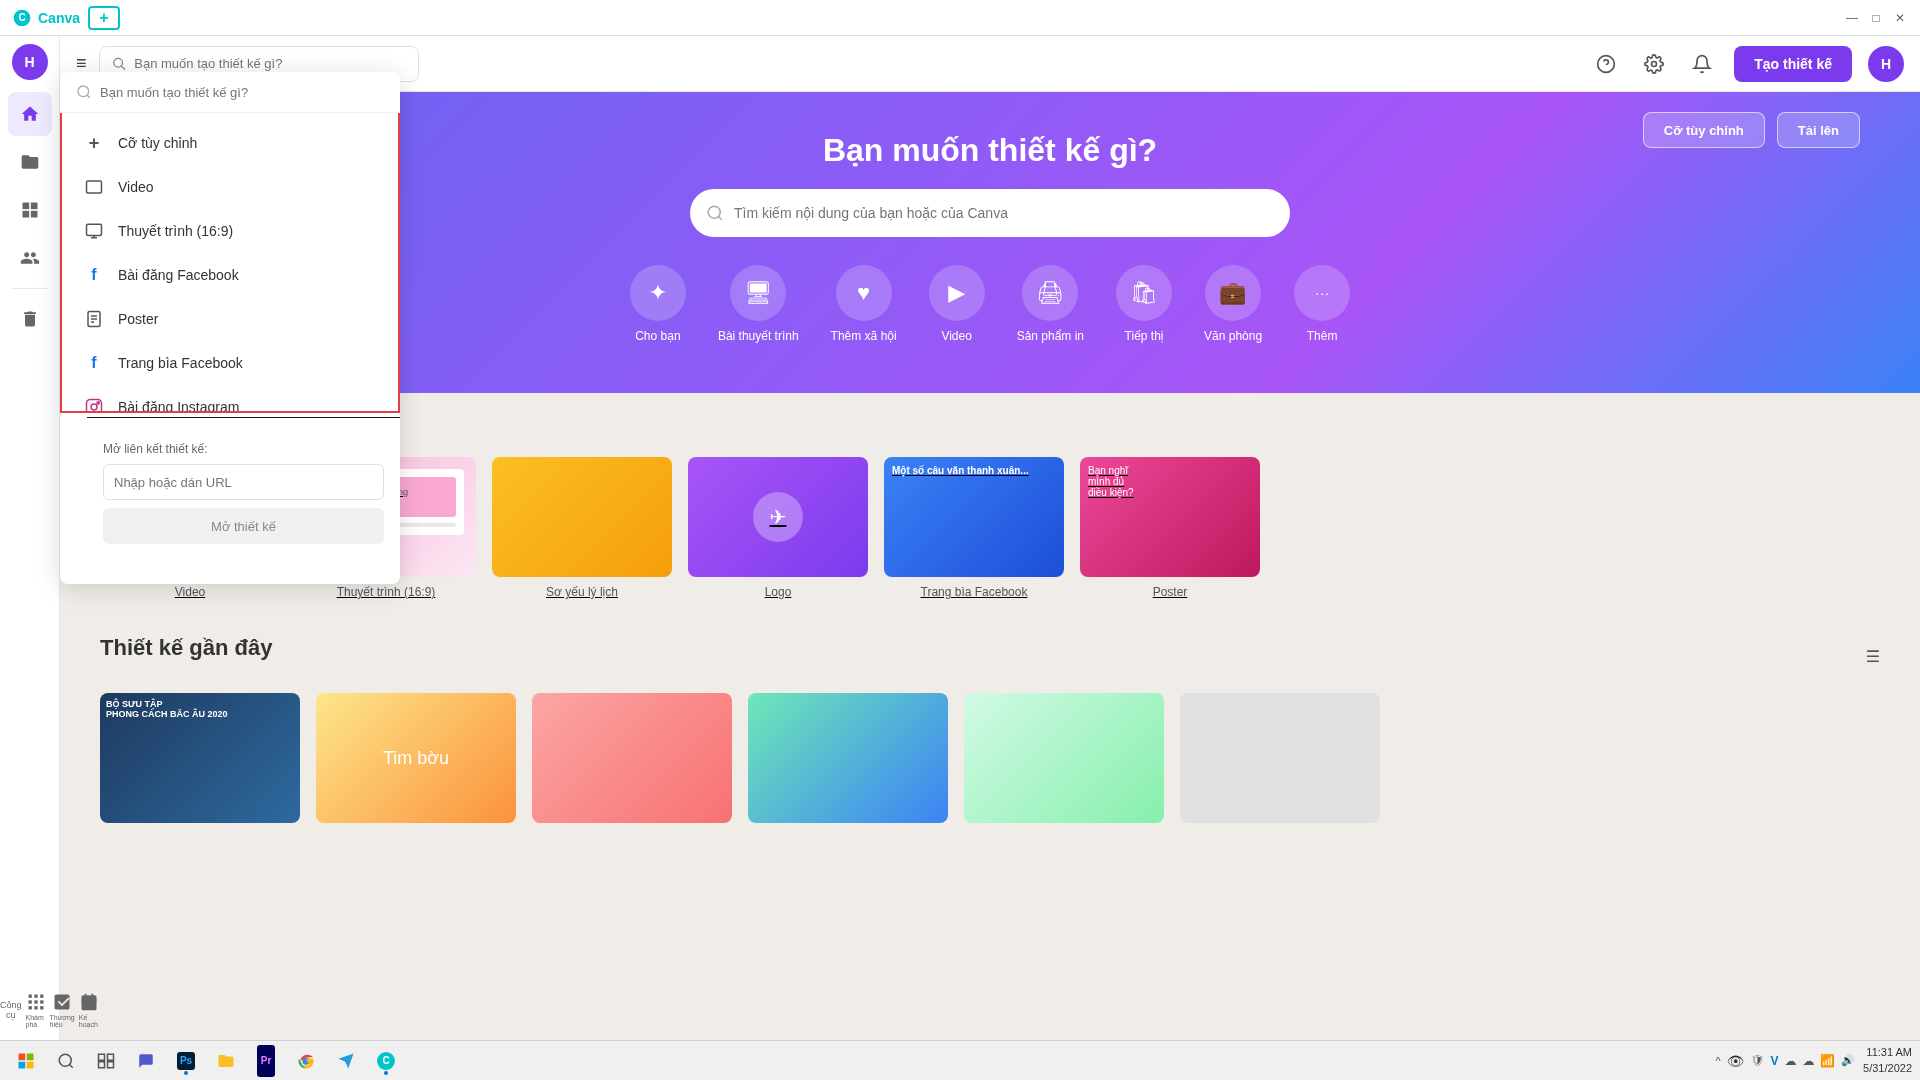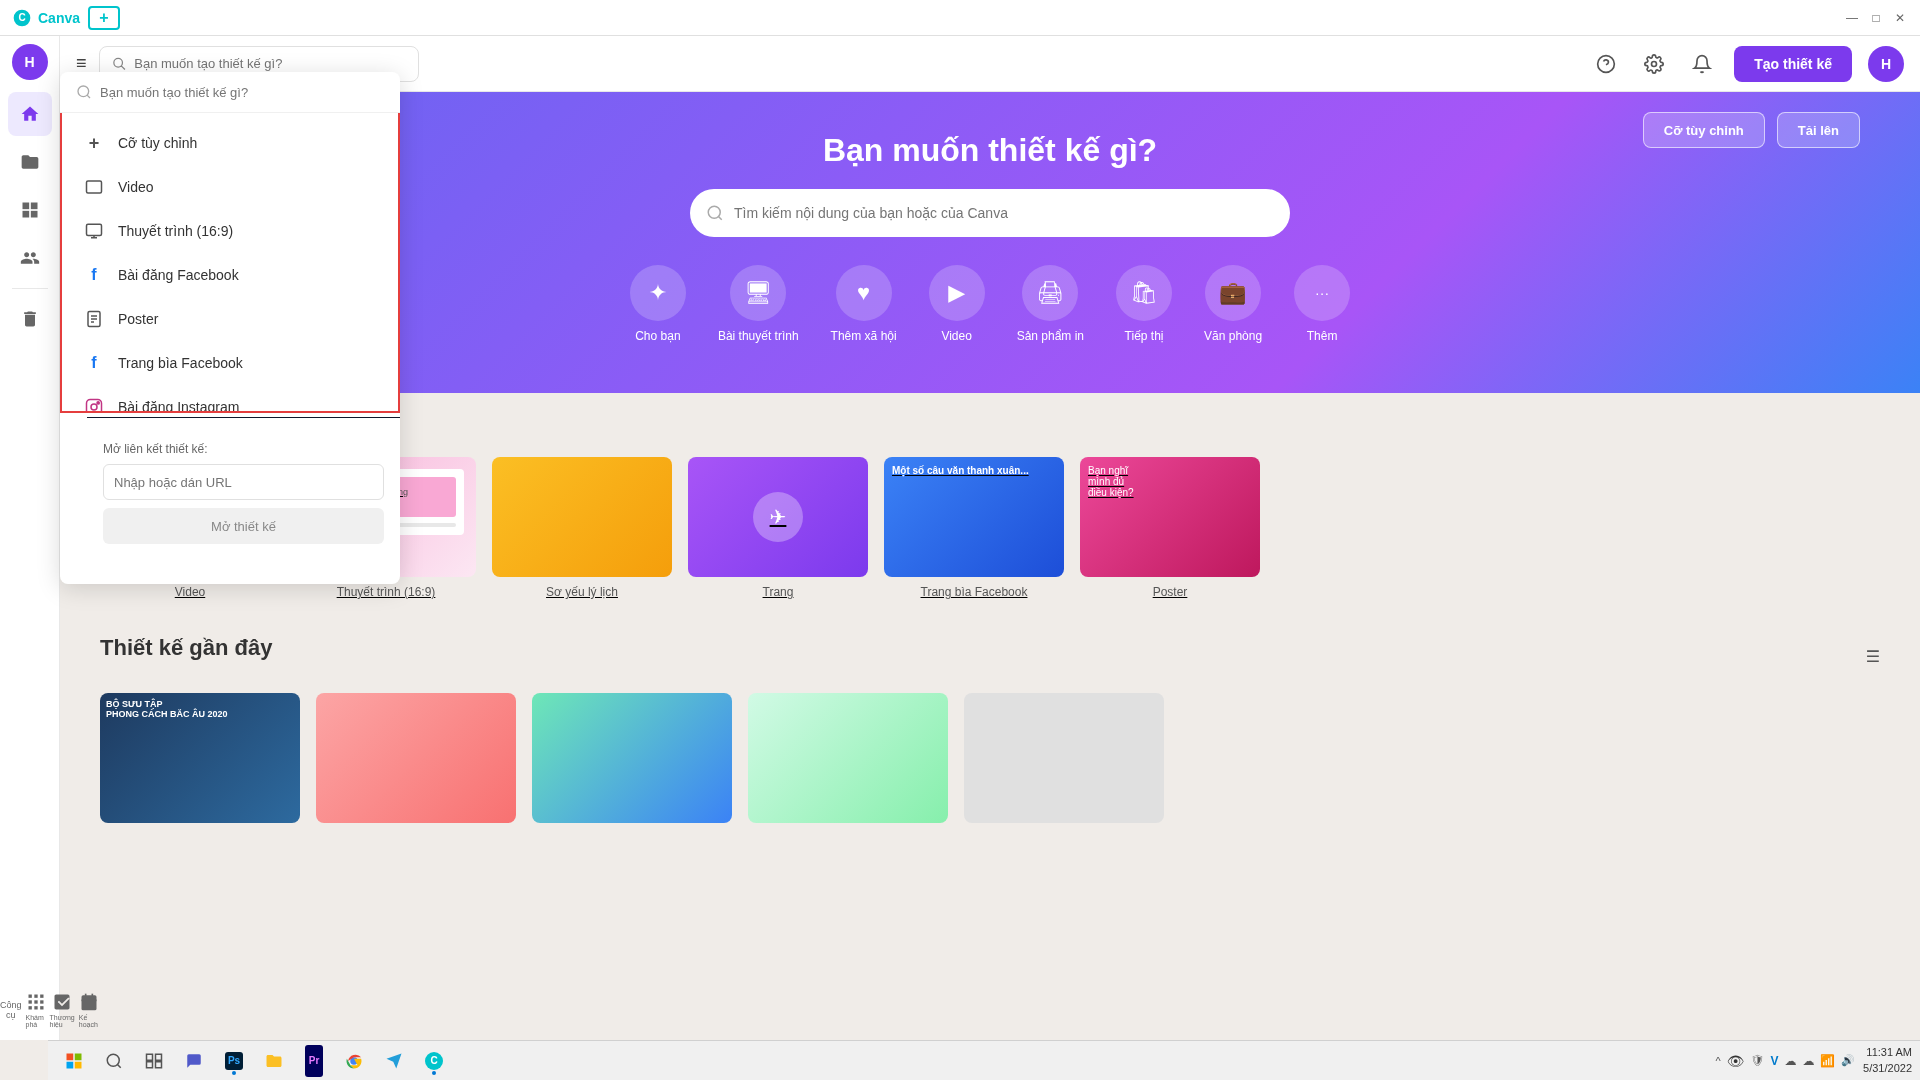--- a/index.html
+++ b/index.html
@@ -413,21 +413,20 @@
       display: flex;
       align-items: center;
       padding: 4px 8px;
       gap: 4px;
       position: fixed;
       bottom: 0;
       left: 0;
       right: 0;
       z-index: 1000;
       border-top: 1px solid #d0d0d0;
-      margin-left: 48px;
     }
     .taskbar-start {
       width: 36px; height: 32px;
       display: flex; align-items: center; justify-content: center;
       cursor: pointer;
       border-radius: 4px;
     }
     .taskbar-item {
       width: 36px; height: 32px;
       display: flex; align-items: center; justify-content: center;
@@ -673,21 +672,21 @@
               </div>
             </div>
             <div class="design-card-label">Sơ yếu lý lịch</div>
           </div>
           <div class="design-card">
             <div class="design-card-thumb thumb-logo">
               <div style="width:100%;height:100%;display:flex;align-items:center;justify-content:center;">
                 <div style="width:50px;height:50px;background:rgba(255,255,255,0.3);border-radius:50%;display:flex;align-items:center;justify-content:center;color:white;font-size:20px;">✈</div>
               </div>
             </div>
-            <div class="design-card-label">Trang</div>
+            <div class="design-card-label">Logo</div>
           </div>
           <div class="design-card">
             <div class="design-card-thumb thumb-fb">
               <div style="padding:8px;color:white;font-size:10px;font-weight:bold;">Một số câu văn thanh xuân...</div>
             </div>
             <div class="design-card-label">Trang bìa Facebook</div>
           </div>
           <div class="design-card">
             <div class="design-card-thumb thumb-poster">
               <div style="padding:8px;color:white;font-size:10px;">Bạn nghĩ<br>mình đủ<br>điều kiện?</div>
@@ -696,20 +695,25 @@
           </div>
         </div>
 
         <div class="section-header" style="margin-top:28px;">
           <h2 class="section-title">Thiết kế gần đây</h2>
           <div style="cursor:pointer;color:#555;">☰</div>
         </div>
         <div class="recent-cards">
           <div class="recent-card recent-card-1">
             <div style="padding:6px;color:white;font-size:9px;font-weight:bold;">BỘ SƯU TẬP<br>PHONG CÁCH BẮC ÂU 2020</div>
+          </div>
+          <div class="recent-card recent-card-2">
+            <div style="padding:10px;display:flex;align-items:center;justify-content:center;height:100%;">
+              <div style="font-size:18px;color:#fff;">Tim bờu</div>
+            </div>
           </div>
           <div class="recent-card recent-card-3"></div>
           <div class="recent-card recent-card-4"></div>
           <div class="recent-card recent-card-5"></div>
           <div class="recent-card" style="background:#e0e0e0;"></div>
         </div>
       </div>
 
     </div>
   </div>

